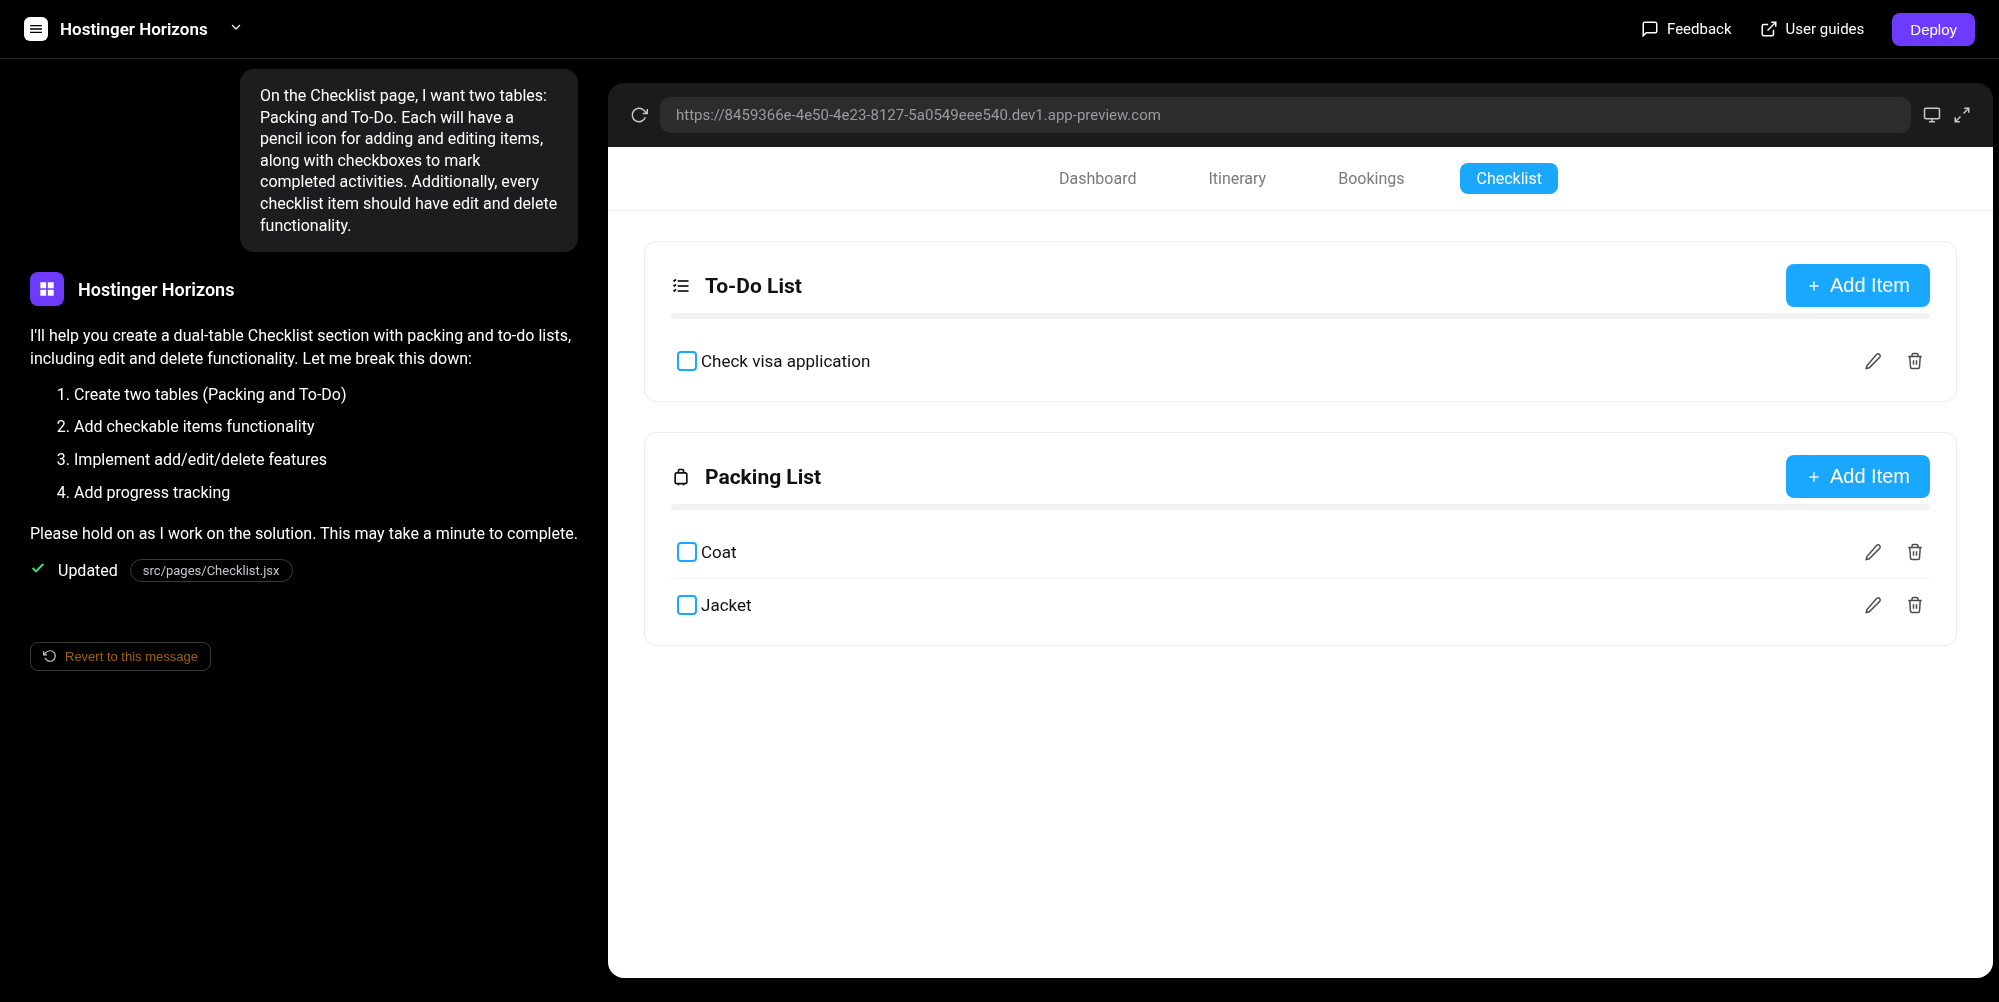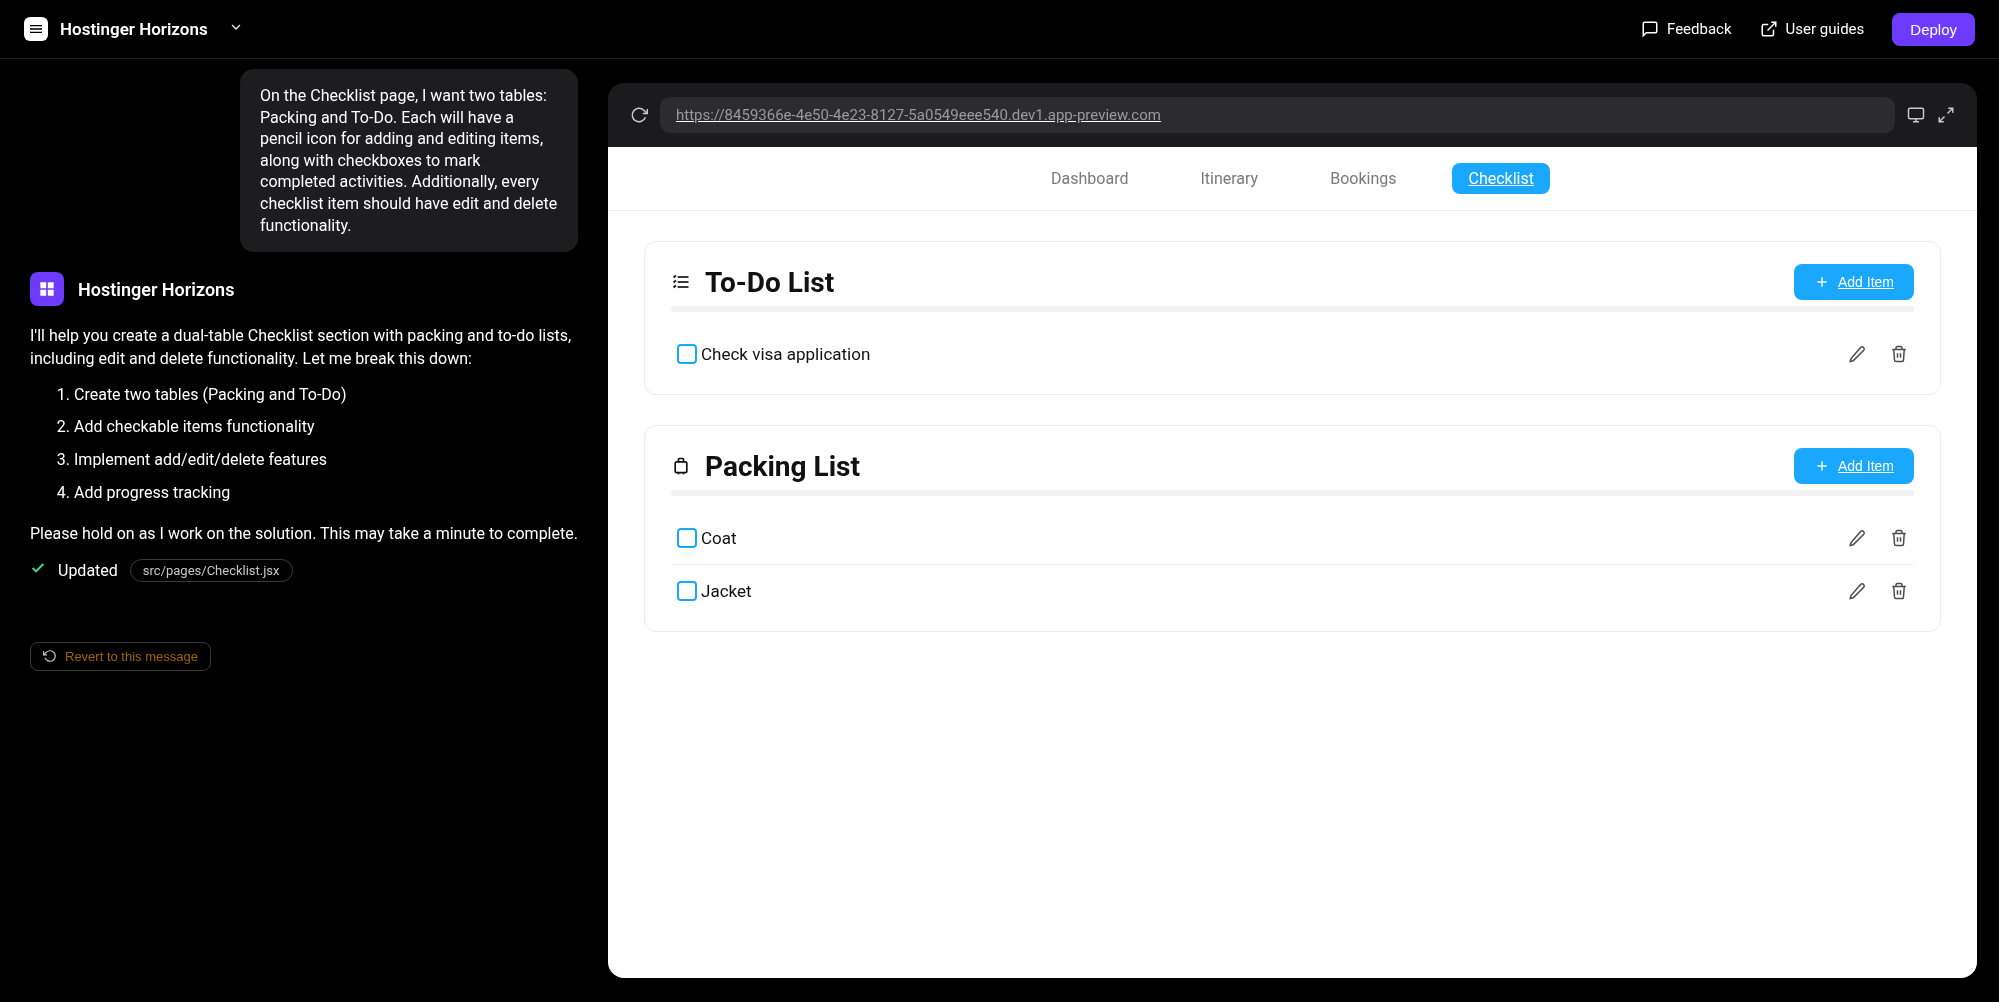--- a/index.html
+++ b/index.html
@@ -51,22 +51,22 @@
   
   .main { display: flex; height: calc(100% - 59px); }
   .left {
     width: 608px;
     display: flex;
     flex-direction: column;
     padding: 10px 30px 14px 30px;
   }
   .right {
     flex: 1;
-    padding: 24px 22px 24px 0;
-    display: flex; flex-direction: column; text-decoration: underline;
+    padding: 24px 6px 24px 0;
+    display: flex; flex-direction: column;
   }
 
   
   .chat-scroll { flex: 1; overflow: hidden; }
   .user-bubble {
     background: #1d1d1f;
     border-radius: 14px;
     padding: 16px 20px;
     margin-left: 210px;
     margin-bottom: 20px;
@@ -182,30 +182,30 @@
   .tab { color: #7a7a7a; padding: 6px 16px; border-radius: 8px; cursor: pointer; }
   .tab.active { background: #1aa8ff; color: #fff; }
 
   .card {
     margin: 30px 36px;
     border: 1px solid #ececec;
     border-radius: 12px;
     padding: 22px 26px 14px 26px;
   }
   .card-header { display: flex; align-items: center; gap: 14px; }
-  .card-title { font-size: 28px; font-weight: 700; color: #111; }
+  .card-title { font-size: 21px; font-weight: 700; color: #111; }
   .card-header svg.lead { width: 20px; height: 20px; stroke: #111; }
   .add-btn {
     margin-left: auto;
     background: #1aa8ff;
     color: #fff;
     border: none;
     border-radius: 8px;
     padding: 10px 20px;
-    font-size: 14px;
+    font-size: 20px;
     font-weight: 500;
     display: flex; align-items: center; gap: 8px;
     cursor: pointer;
   }
   .add-btn svg { width: 16px; height: 16px; stroke: #fff; }
   .progress-text {
     margin-top: 14px;
     color: #8e8e93;
     font-size: 15px;
   }

